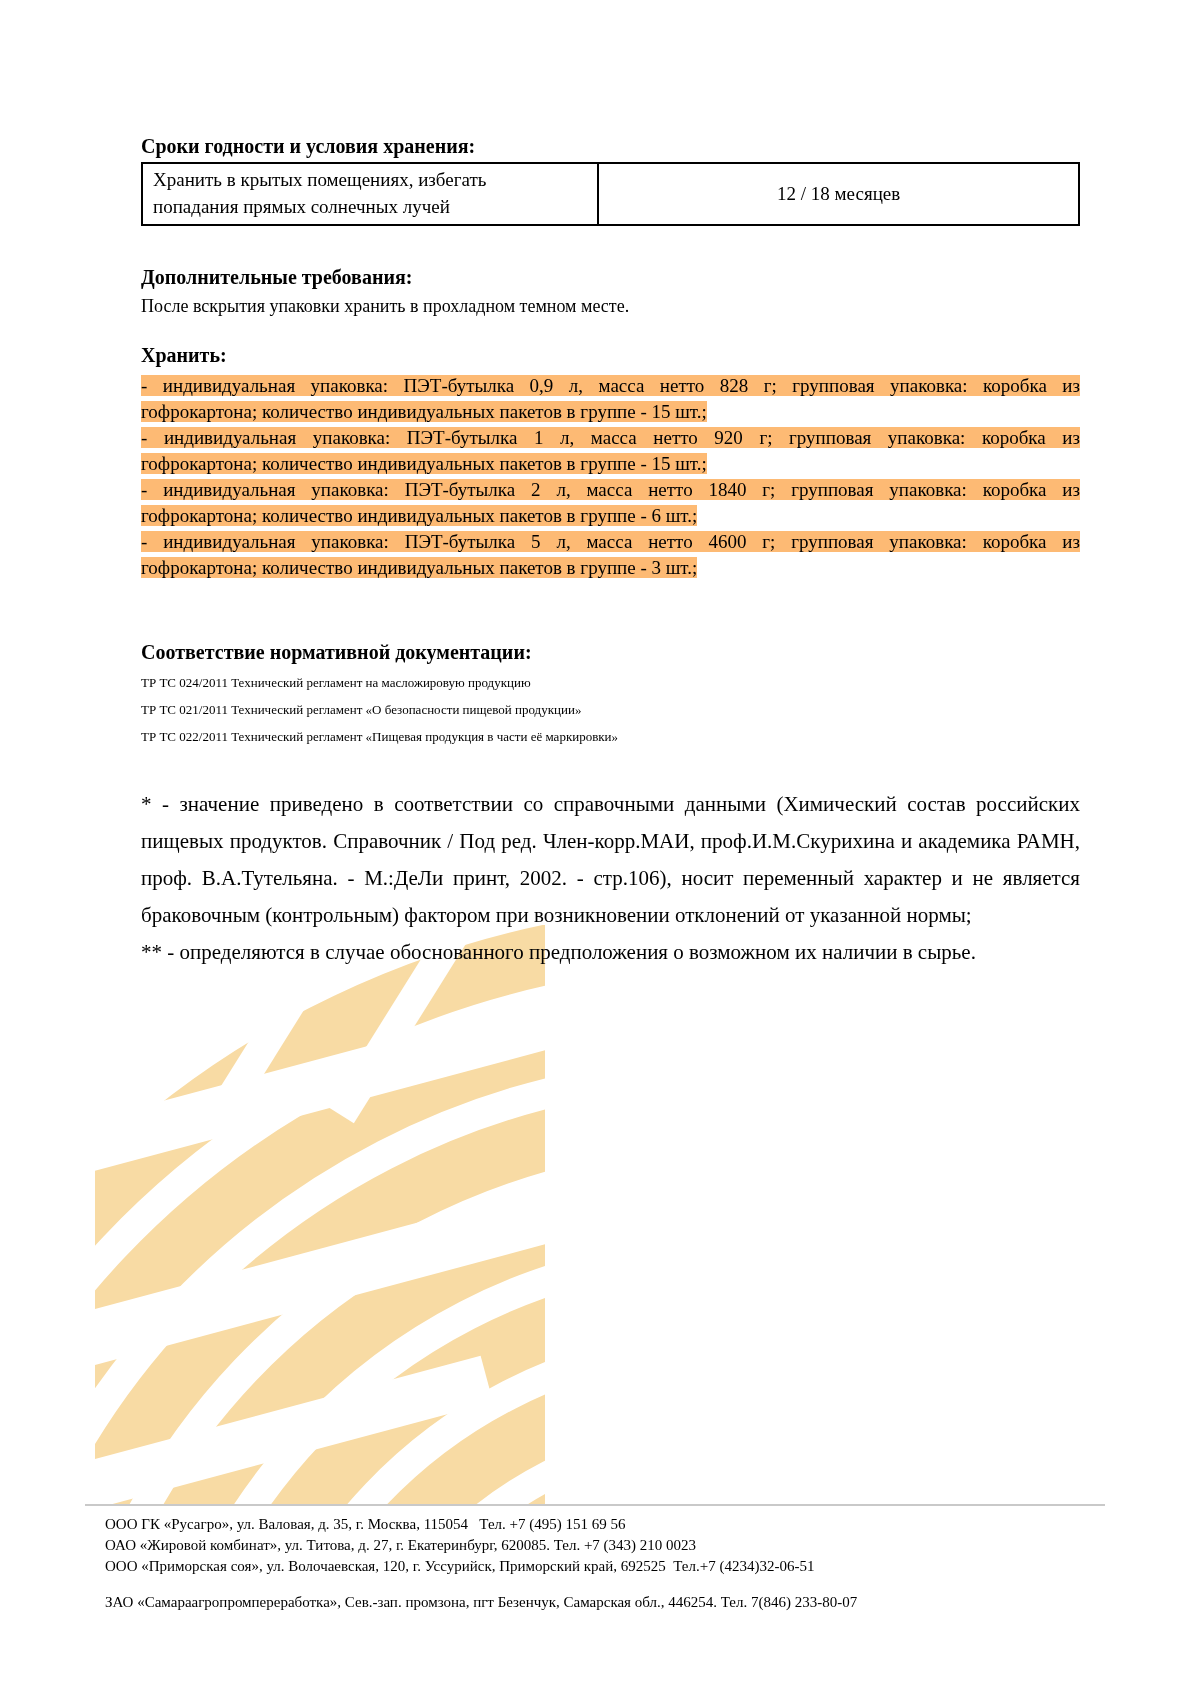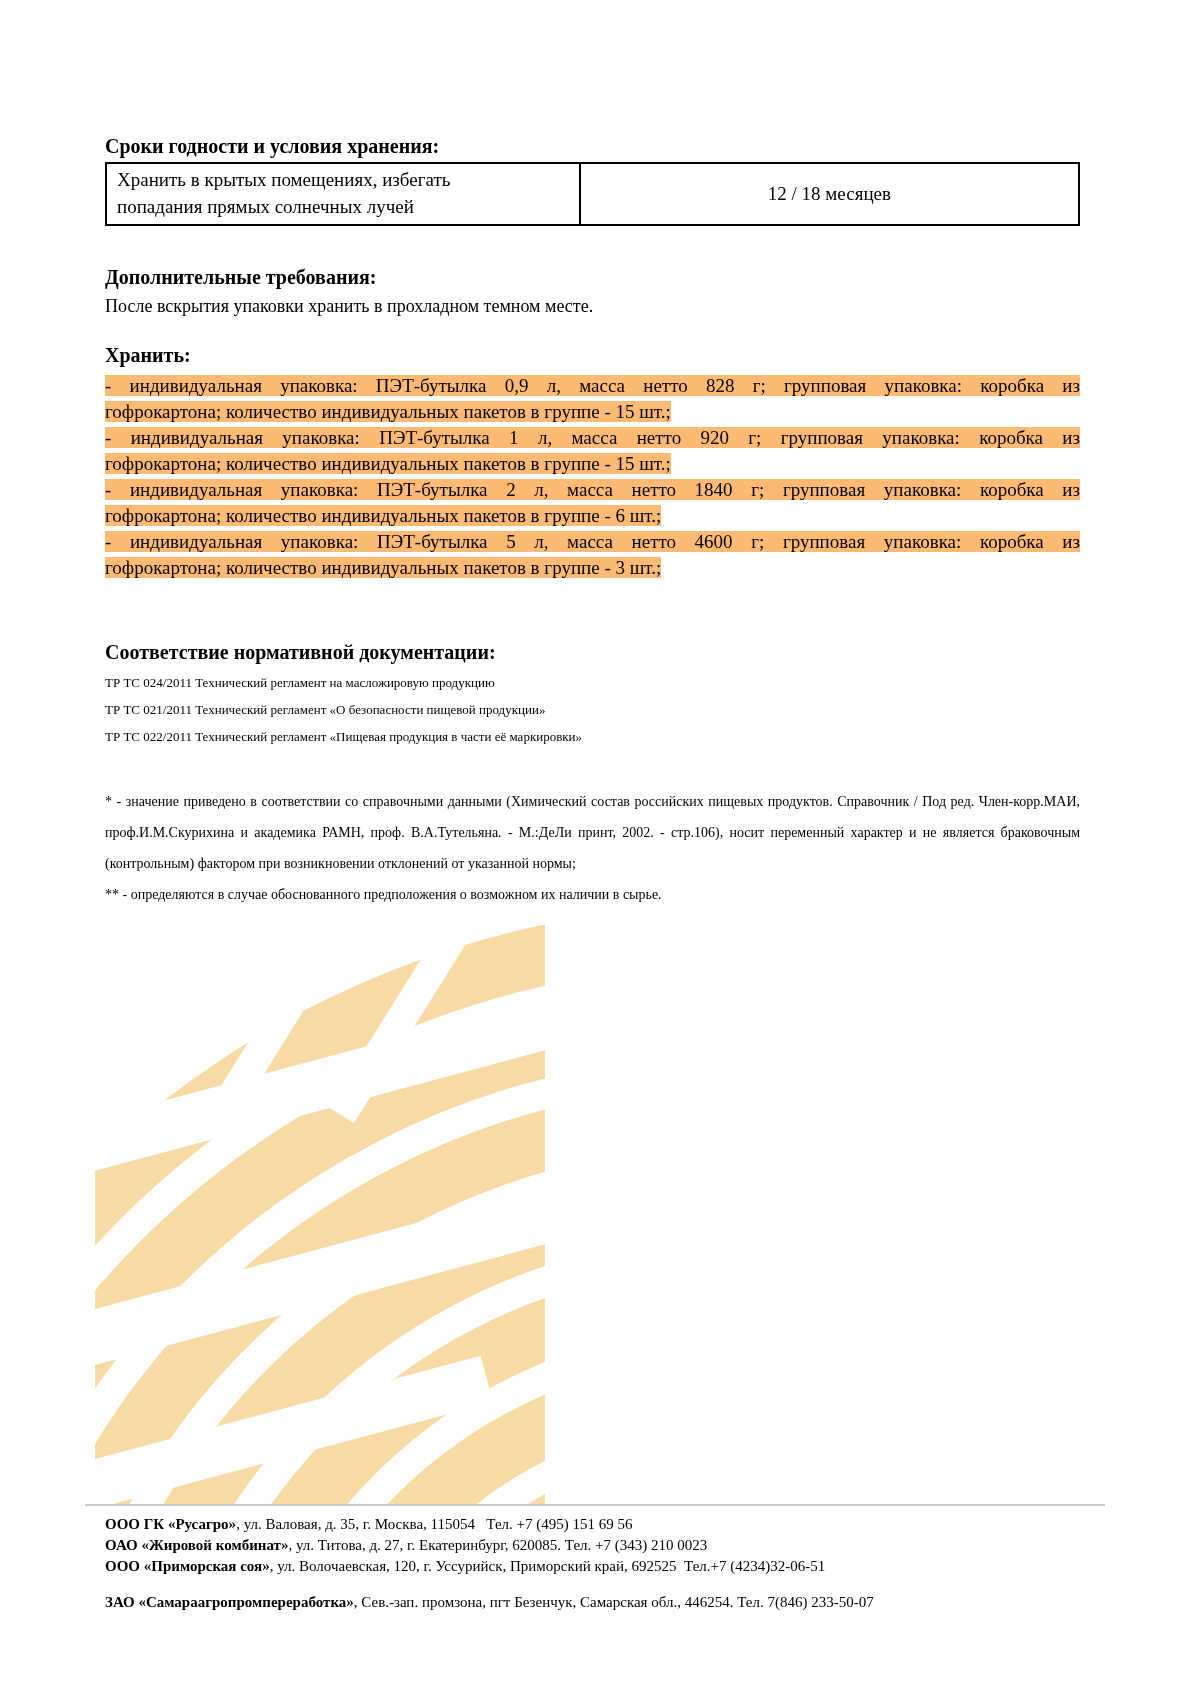--- a/index.html
+++ b/index.html
@@ -4,21 +4,21 @@
 <style>
   * { box-sizing: border-box; }
   html,body { margin:0; padding:0; }
   body {
     width:1190px; height:1683px;
     background:#ffffff;
     font-family:"Liberation Serif", serif;
     color:#000;
   }
   .page { position:relative; width:1190px; height:1683px; overflow:hidden; background:#fff; }
-  .content { position:relative; z-index:2; padding:133px 110px 0 105px; }
+  .content { position:relative; z-index:2; padding:133px 110px 0 105px;margin-left:36px; }
 
   .h { font-size:20px; line-height:26px; font-weight:bold; margin:0; }
   .h-shelf { margin-bottom:3px; }
 
   table.shelf {
     width:100%; border-collapse:collapse; margin:0 0 38px 0;
   }
   table.shelf td {
     border:2px solid #000;
     font-size:19px; line-height:27px;
@@ -31,30 +31,30 @@
   .p-add  { font-size:18px; line-height:27px; margin:0 0 22px 0; }
 
   .h-pack { margin-bottom:5px; }
   .pack-line  { font-size:19px; line-height:26px; margin:0; }
   .pack-first { text-align:justify; text-align-last:justify; }
   .hl { background:#fdba74; }
 
   .h-comp { margin-top:58px; margin-bottom:4px; }
   .p-comp { font-size:13px; line-height:27px; margin:0; }
 
-  .fn { font-size:14px; line-height:31px; margin:0; }
+  .fn { font-size:21px; line-height:37px; margin:0; }
   .fn-star { margin-top:36px; text-align:justify; }
 
   .logo-wrap { position:absolute; left:95px; top:925px; width:450px; height:580px; z-index:1; }
 
   .sep { position:absolute; left:85px; right:85px; top:1504px; height:2px; background:#c9c9c9; z-index:3; }
 
   .doc-footer { position:absolute; left:105px; right:85px; top:1514px; z-index:3; }
   .co { font-size:15px; line-height:21px; margin:0; }
-  .co b { font-weight:bold; }
+  .co b { font-weight:normal; }
   .co-last { margin-top:15px; }
 </style>
 </head>
 <body>
 
 <div class="page">
 
   <div class="content">
 
     <h2 class="h h-shelf">Сроки годности и условия хранения:</h2>
@@ -123,16 +123,16 @@
       </g>
     </svg>
   </div>
 
   <div class="sep"></div>
 
   <footer class="doc-footer">
     <p class="co"><b>ООО ГК «Русагро»</b><span>, ул. Валовая, д. 35, г. Москва, 115054&nbsp;&nbsp; Тел. +7 (495) 151 69 56</span></p>
     <p class="co"><b>ОАО «Жировой комбинат»</b><span>, ул. Титова, д. 27, г. Екатеринбург, 620085. Тел. +7 (343) 210 0023</span></p>
     <p class="co"><b>ООО «Приморская соя»</b><span>, ул. Волочаевская, 120, г. Уссурийск, Приморский край, 692525&nbsp; Тел.+7 (4234)32-06-51</span></p>
-    <p class="co co-last"><b>ЗАО «Самараагропромпереработка»</b><span>, Сев.-зап. промзона, пгт Безенчук, Самарская обл., 446254. Тел. 7(846) 233-50-07</span></p>
+    <p class="co co-last"><b>ЗАО «Самараагропромпереработка»</b><span>, Сев.-зап. промзона, пгт Безенчук, Самарская обл., 446254. Тел. 7(846) 233-80-07</span></p>
   </footer>
 
 </div>
 
 </body></html>

